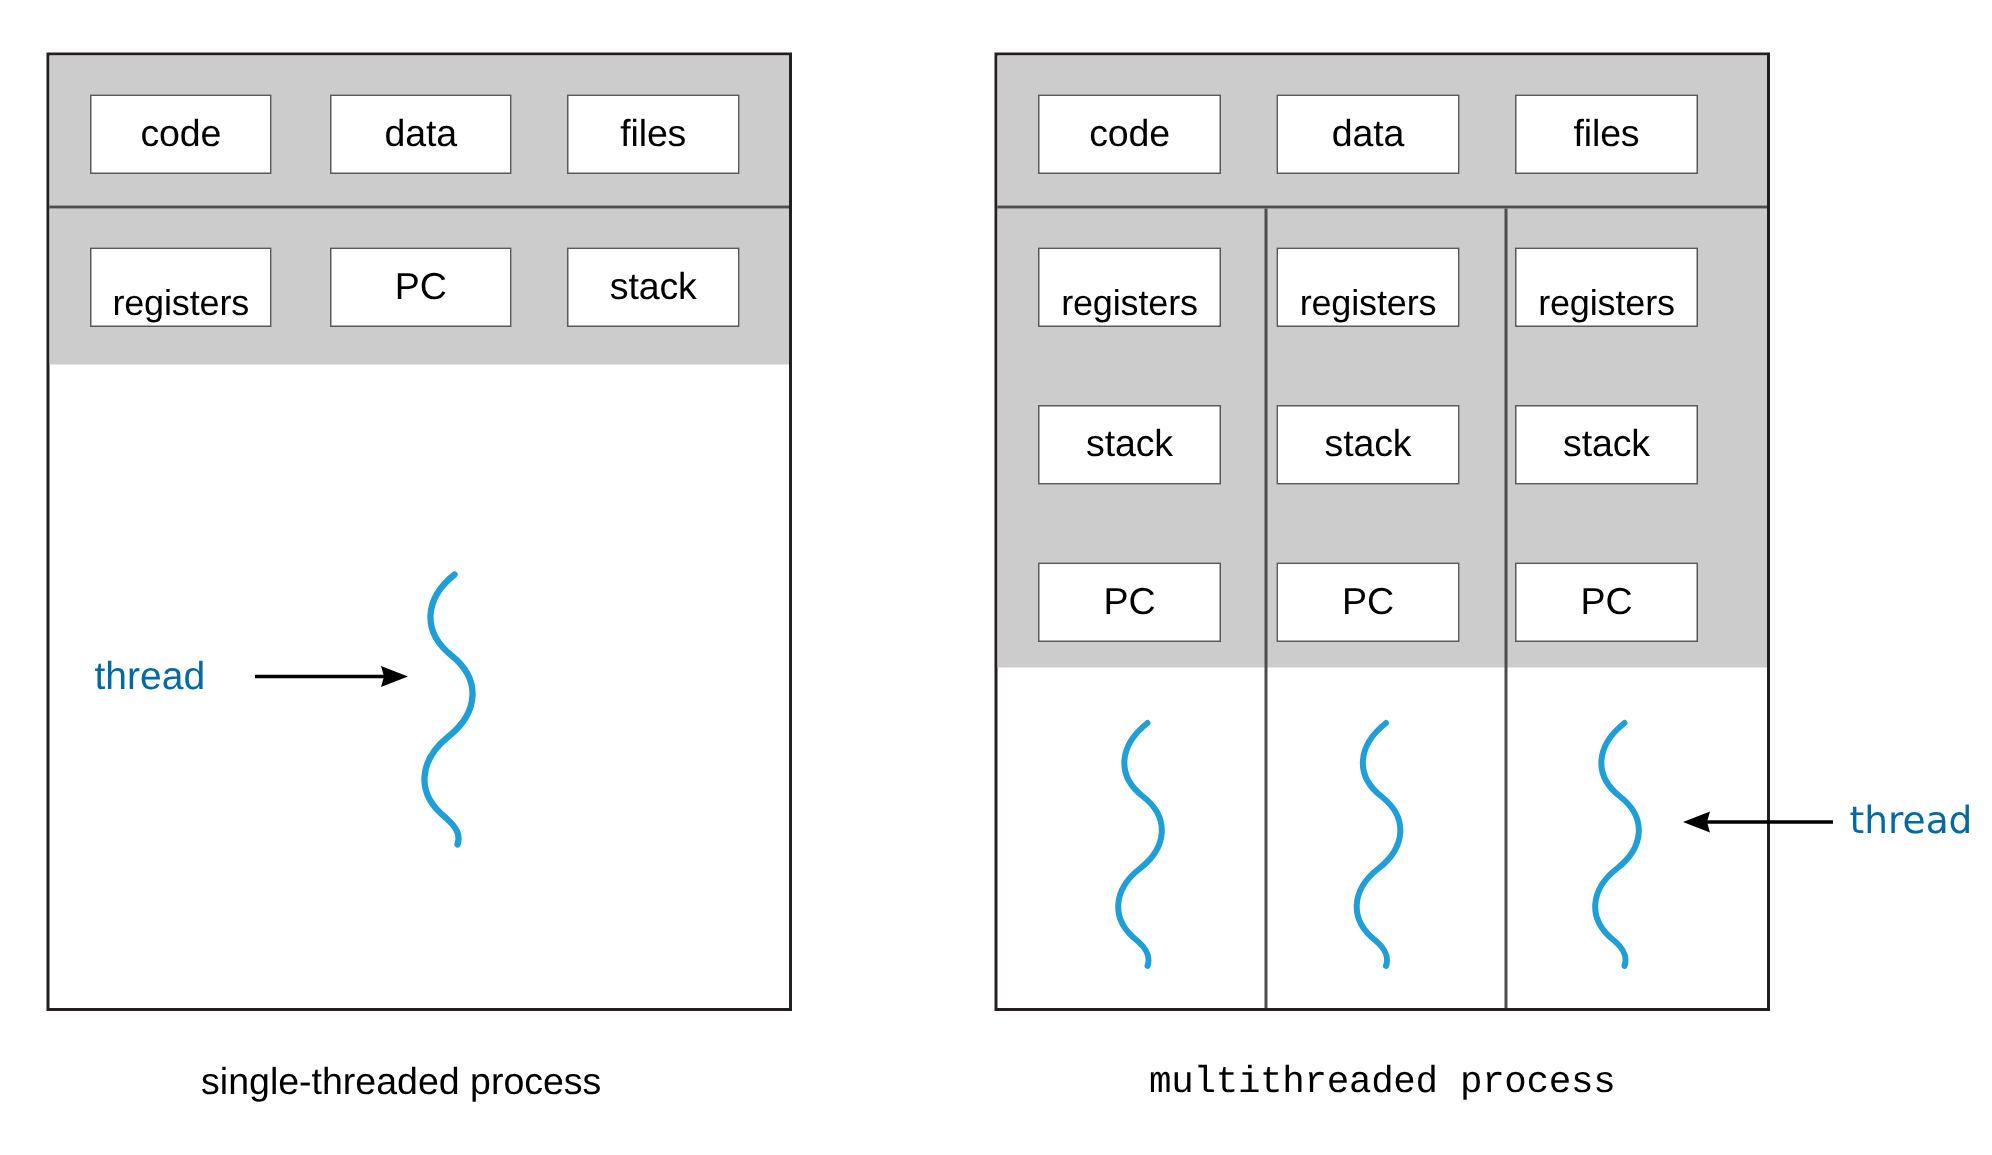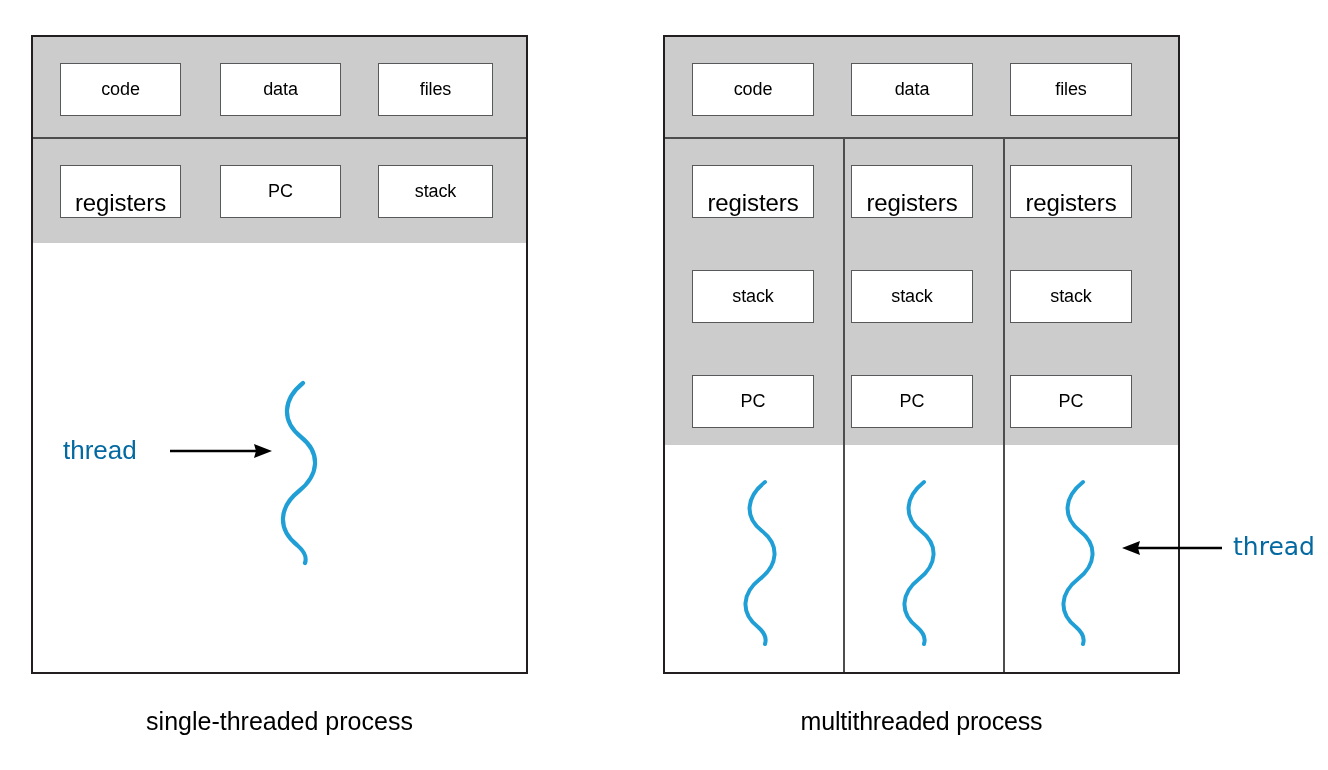--- a/index.html
+++ b/index.html
@@ -46,21 +46,21 @@
   }
 
   .cell {
     position: absolute;
     box-sizing: border-box;
     background: #ffffff;
     border: 1.5px solid #58595b;
     display: flex;
     align-items: center;
     justify-content: center;
-    font-size: 18px;
+    font-size: 25px;
     color: #000000;
     letter-spacing: -0.1px;
     white-space: nowrap;
   }
   .cell.tight {
     font-size: 24px;
     align-items: flex-end;
   }
 
   
@@ -94,21 +94,21 @@
     position: absolute;
     font-size: 25px;
     color: #000000;
     white-space: nowrap;
     text-align: center;
   }
   .caption.single {
     font-family: "Liberation Sans", sans-serif;
   }
   .caption.multi {
-    font-family: Liberation Sans, sans-serif;
+    font-family: Liberation Mono, monospace;
     letter-spacing: -0.2px;
   }
 </style>
 </head>
 <body>
 
 <div class="diagram" style="left:0; top:0; width:640px; height:770px;">
 
   <div class="process-box" style="left:31px; top:35px; width:497px; height:639px;">
 
@@ -144,21 +144,21 @@
 
     <div class="callout left-label" style="left:30px; top:398px;">
       <span>thread</span>
     </div>
     <svg class="arrow-svg" style="left:135px; top:396px;" width="110" height="36" viewBox="0 0 110 36">
       <line x1="2" y1="18" x2="90" y2="18" stroke="#000000" stroke-width="2.4"></line>
       <polygon points="104,18 86,11 88,18 86,25" fill="#000000"></polygon>
     </svg>
   </div>
 
-  <div class="caption single" style="left:31px; top:707px; width:497px;">
+  <div class="caption single" style="left:19px; top:707px; width:497px;">
     <span>single-threaded process</span>
   </div>
 </div>
 
 <div class="diagram" style="left:0; top:0; width:1328px; height:770px;">
 
   <div class="process-box" style="left:663px; top:35px; width:517px; height:639px;">
 
     <div class="gray-region" style="left:0; top:0; width:513px; height:100px;"></div>
 

